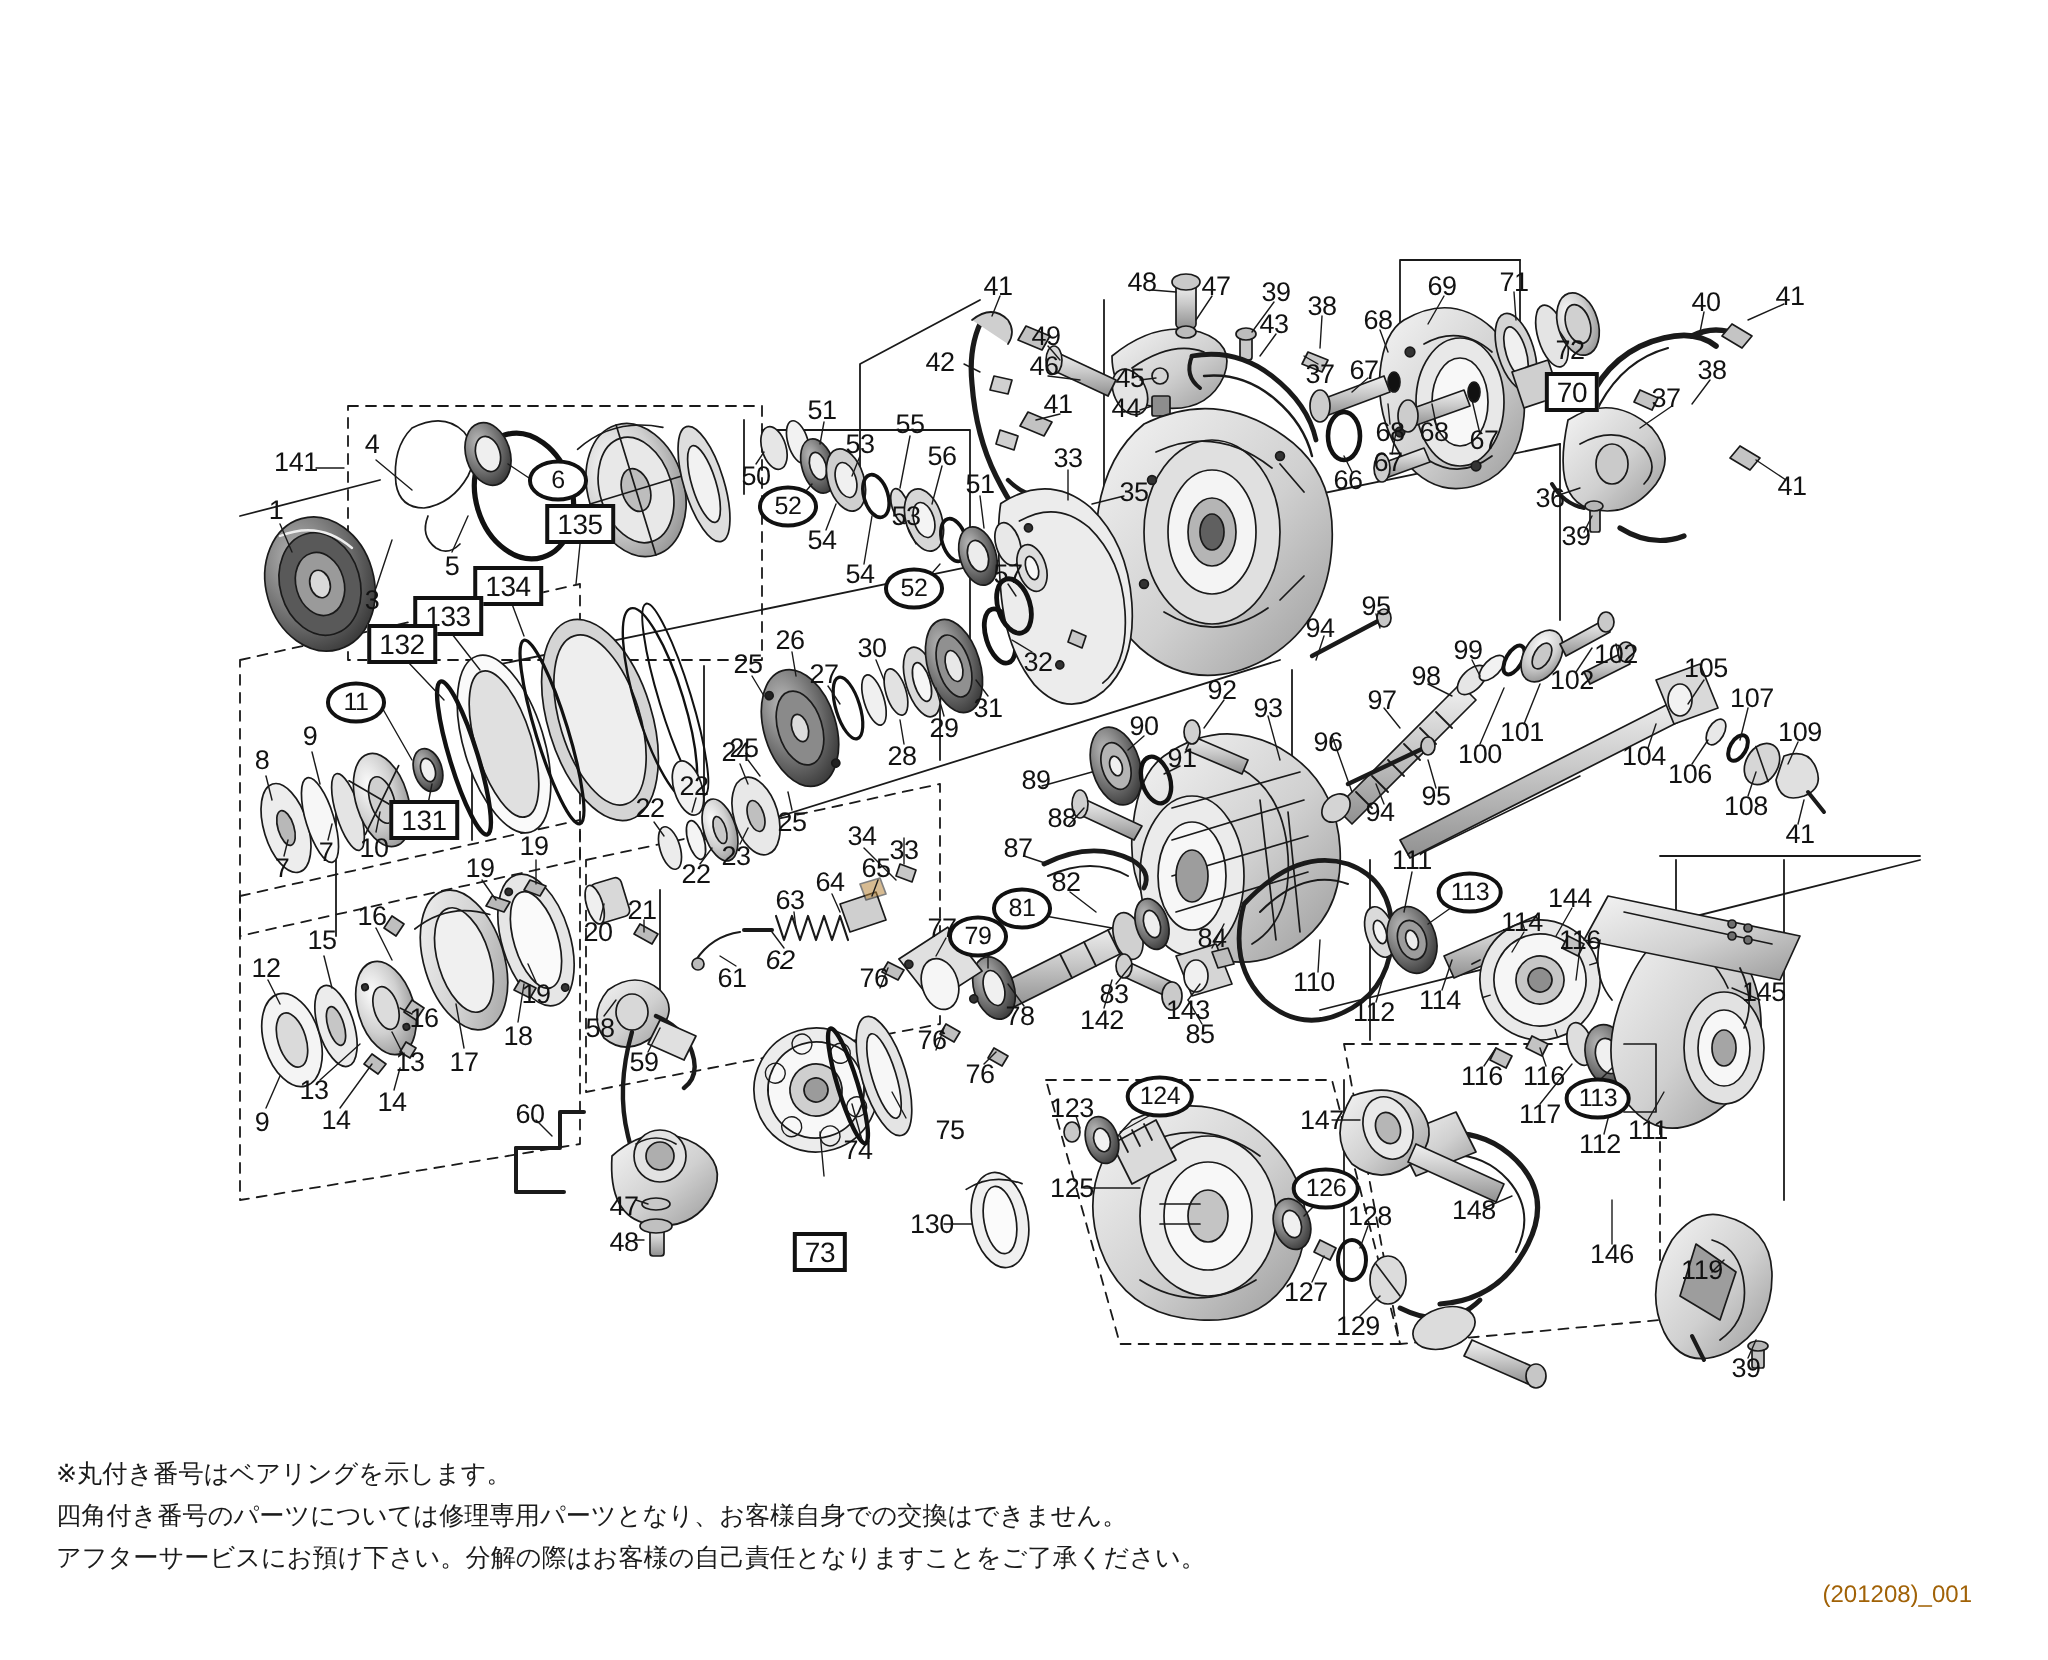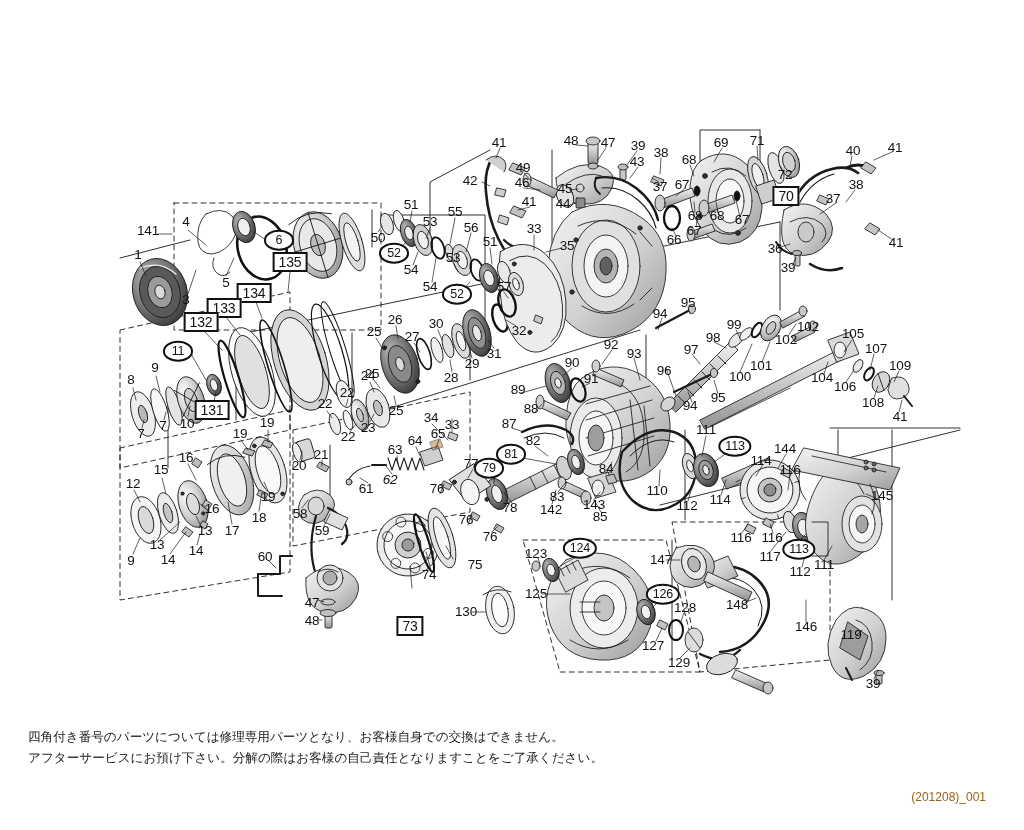--- a/index.html
+++ b/index.html
@@ -1148,17 +1148,18 @@
     <div class="callout circle" style="left: 580px; top: 548px;">124</div>
     <div class="callout plain" style="left: 536px; top: 594px;">125</div>
     <div class="callout circle" style="left: 663px; top: 594px;">126</div>
     <div class="callout plain" style="left: 653px; top: 646px;">127</div>
     <div class="callout plain" style="left: 685px; top: 608px;">128</div>
     <div class="callout plain" style="left: 679px; top: 663px;">129</div>
     <div class="callout plain" style="left: 466px; top: 612px;">130</div>
   </div>
 
 <div id="notes">
+    <div class="note-line">※丸付き番号はベアリングを示します。</div>
     <div class="note-line">四角付き番号のパーツについては修理専用パーツとなり、お客様自身での交換はできません。</div>
     <div class="note-line">アフターサービスにお預け下さい。分解の際はお客様の自己責任となりますことをご了承ください。</div>
   </div>
 
 <div id="doc-code">(201208)_001</div>
 
 </body></html>

